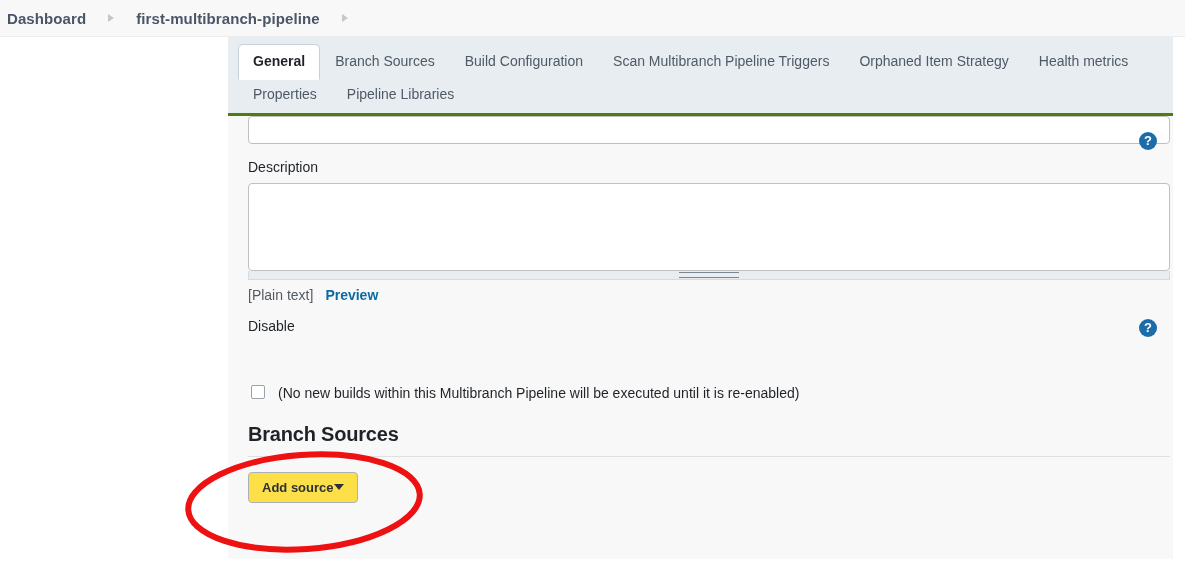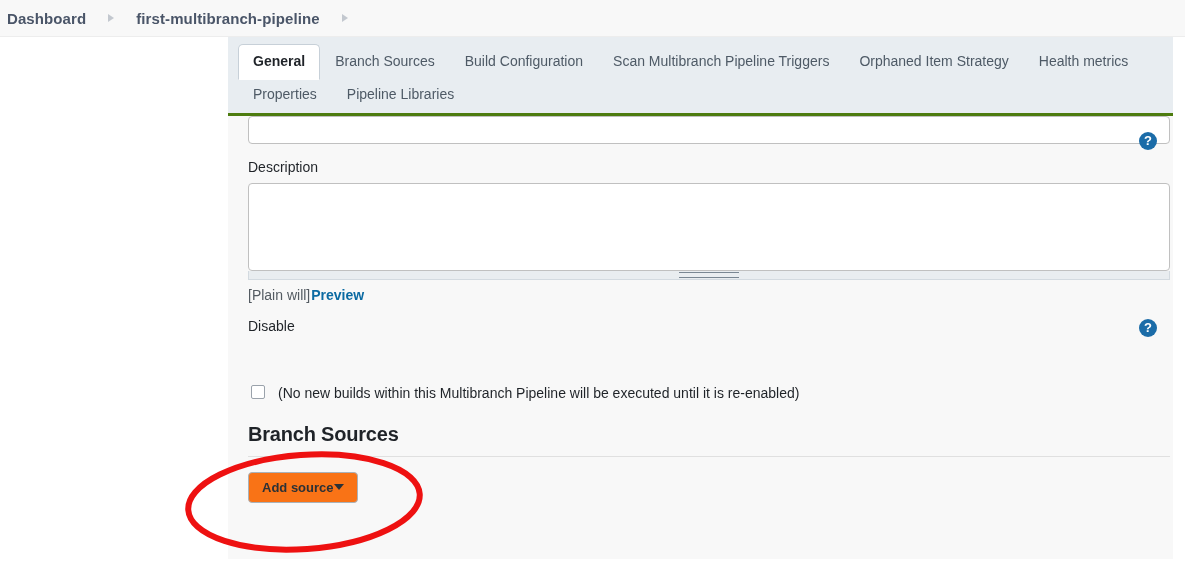--- a/index.html
+++ b/index.html
@@ -177,21 +177,21 @@
   #preview-row {
     padding: 7px 0 0 0;
     font-size: 14px;
     color: #545b62;
   }
   #preview-row .preview-link {
     color: #0b6aa2;
     font-weight: bold;
     text-decoration: none;
     cursor: pointer;
-    margin-left: 1px;
+    margin-left: 12px;
   }
 
   #disable-row {
     display: flex;
     align-items: flex-start;
     padding-top: 8px;
     margin-top: 35px;
   }
   input.checkbox {
     width: 14px;
@@ -223,21 +223,21 @@
   #branch-sources-divider {
     width: 922px;
     height: 1px;
     background: #e0e0e0;
   }
   #add-source-button {
     margin-top: 15px;
     display: inline-flex;
     align-items: center;
     gap: 0;
-    background: #f97316;
+    background: #fde047;
     border: 1px solid #a9b2ba;
     border-radius: 4px;
     padding: 7px 13px;
     font-family: "Liberation Sans", sans-serif;
     font-size: 13px;
     font-weight: bold;
     color: #2b3136;
     cursor: pointer;
   }
   #add-source-button .caret {
@@ -294,21 +294,21 @@
       <input class="text-input" type="text" placeholder="" style="">
     </div>
 
     <div class="field-block">
       <div class="field-label">Description</div>
       <textarea class="text-area" placeholder="" style=""></textarea>
       <div id="resize-grip">
         <div class="grip-lines"></div>
       </div>
       <div id="preview-row">
-        <span>[Plain will]</span><a class="preview-link">Preview</a>
+        <span>[Plain text]</span><a class="preview-link">Preview</a>
       </div>
     </div>
 
     <div class="field-block">
       <div class="help-icon" style="top:16px;">?</div>
       <div class="field-label">Disable</div>
       <div id="disable-row">
         <input class="checkbox" type="checkbox" style="">
         <span id="disable-caption">(No new builds within this Multibranch Pipeline will be executed until it is re-enabled)</span>
       </div>

